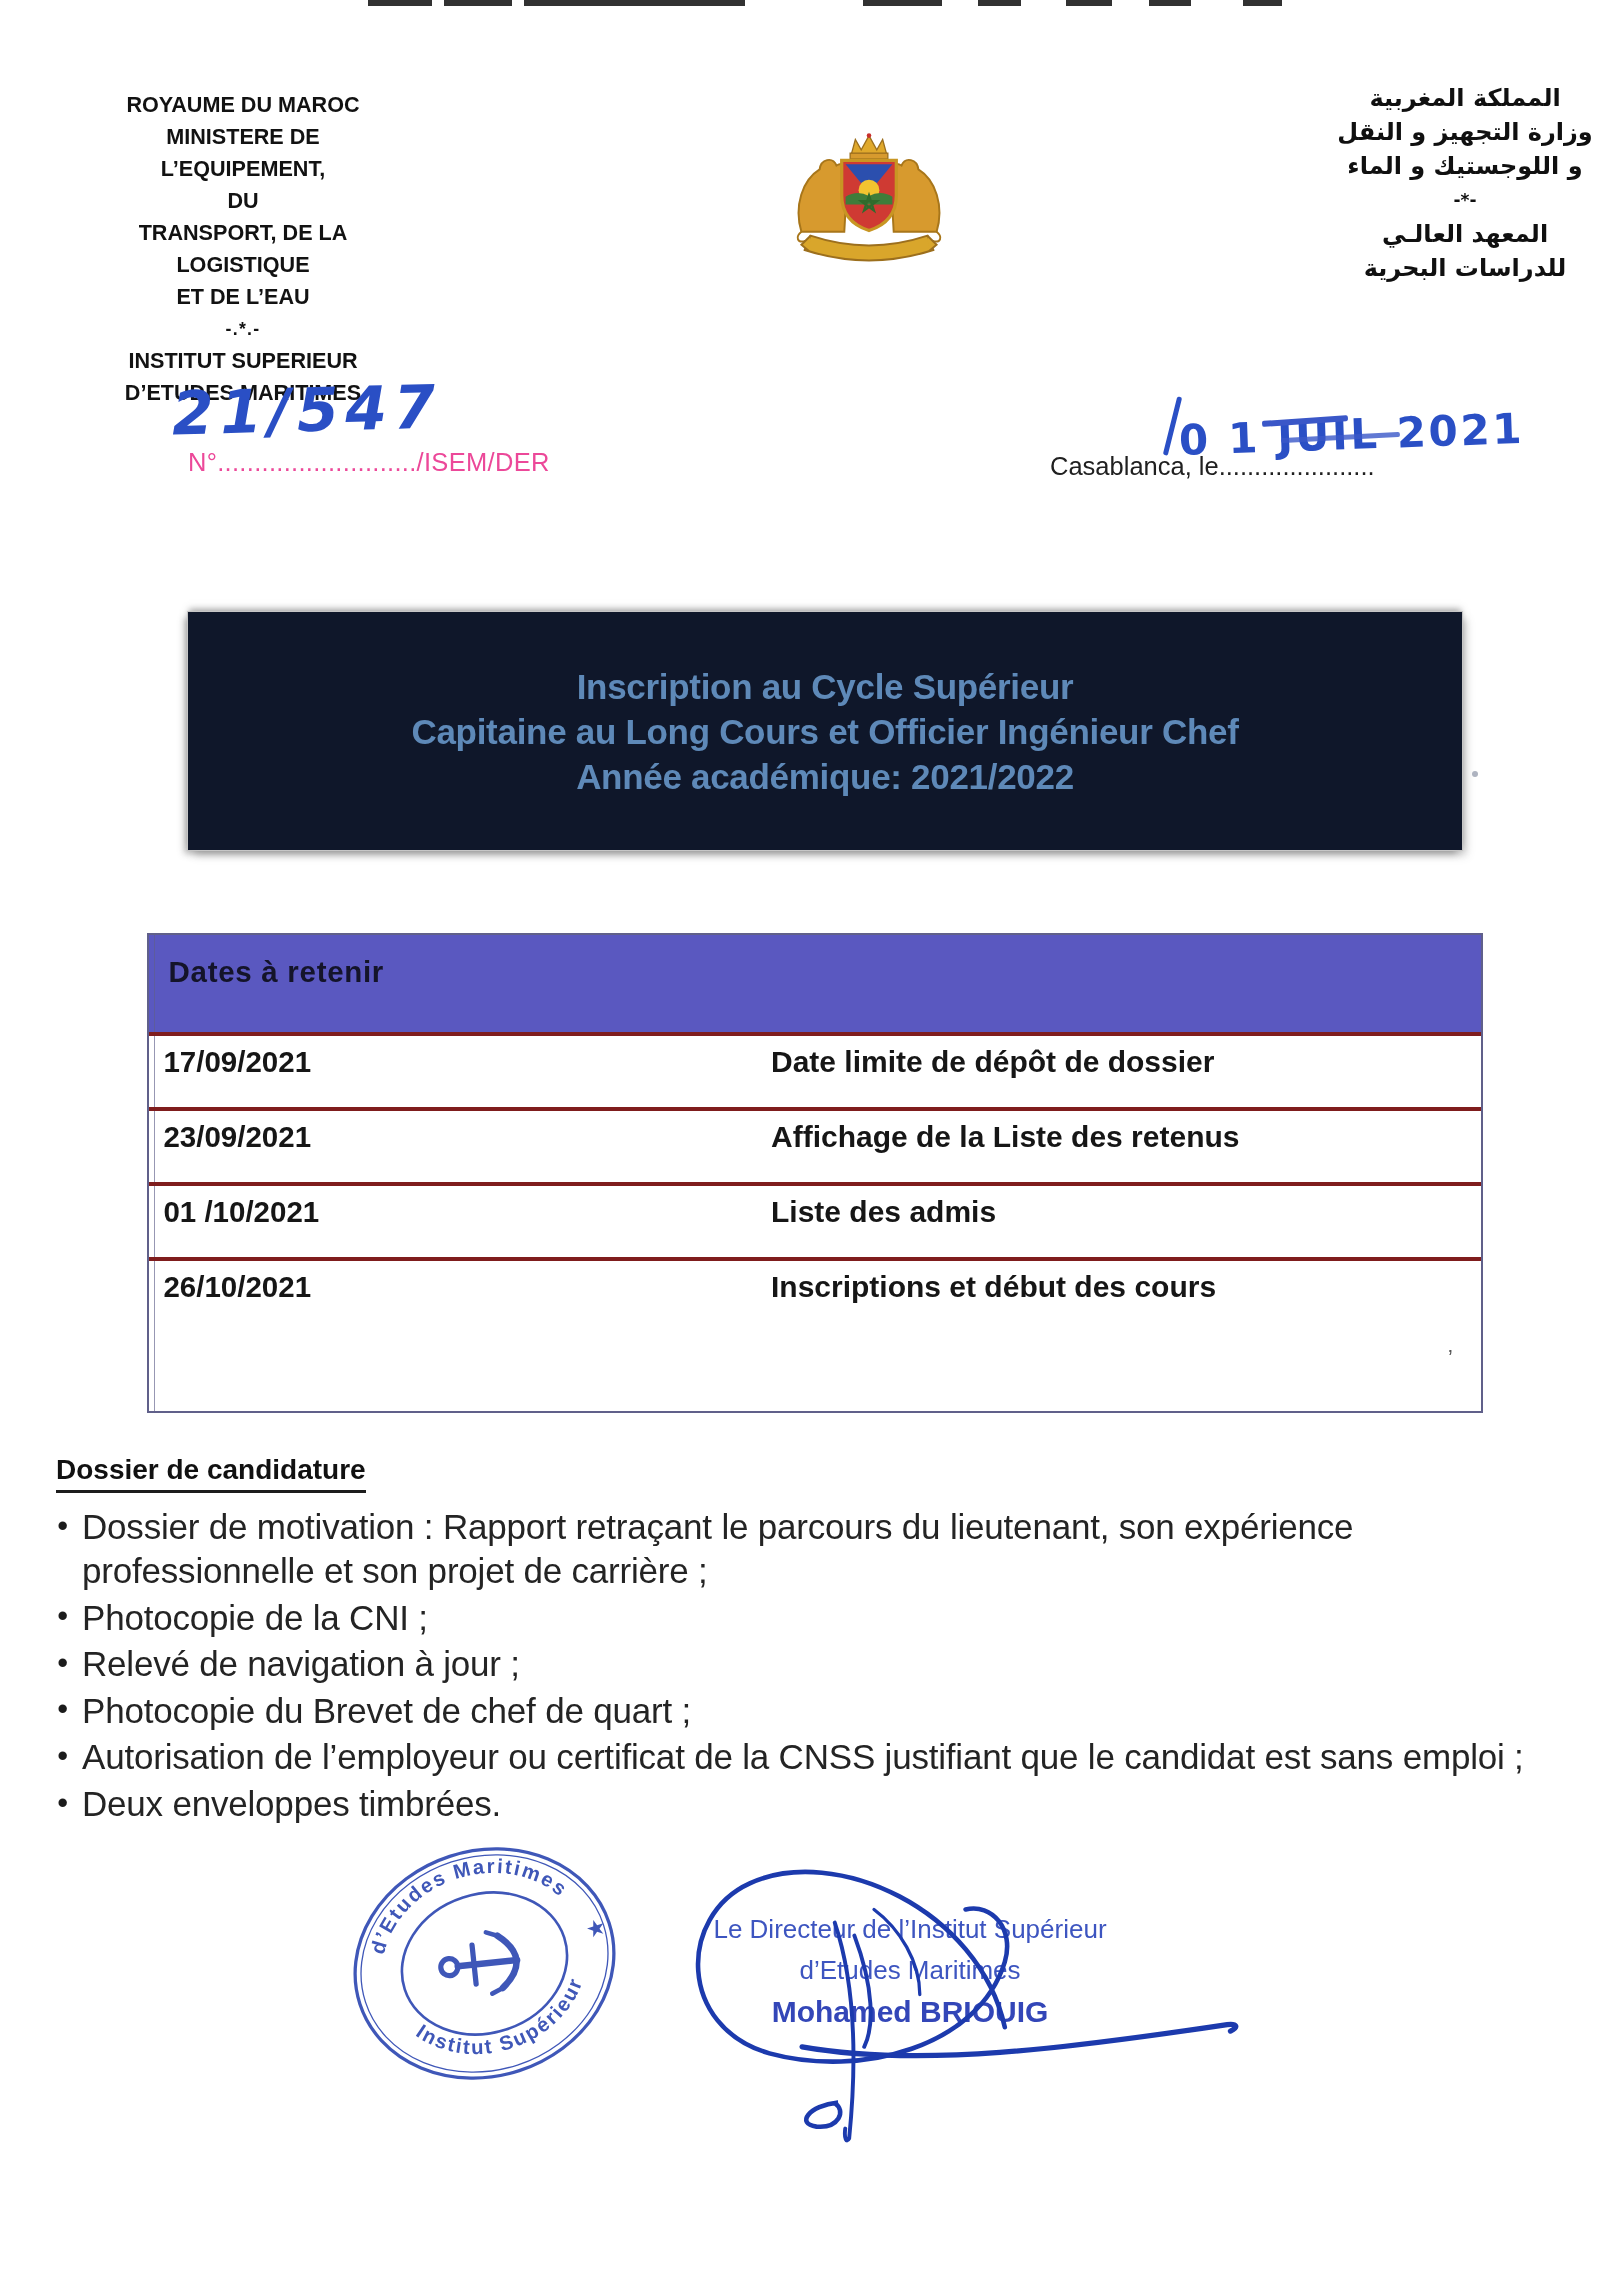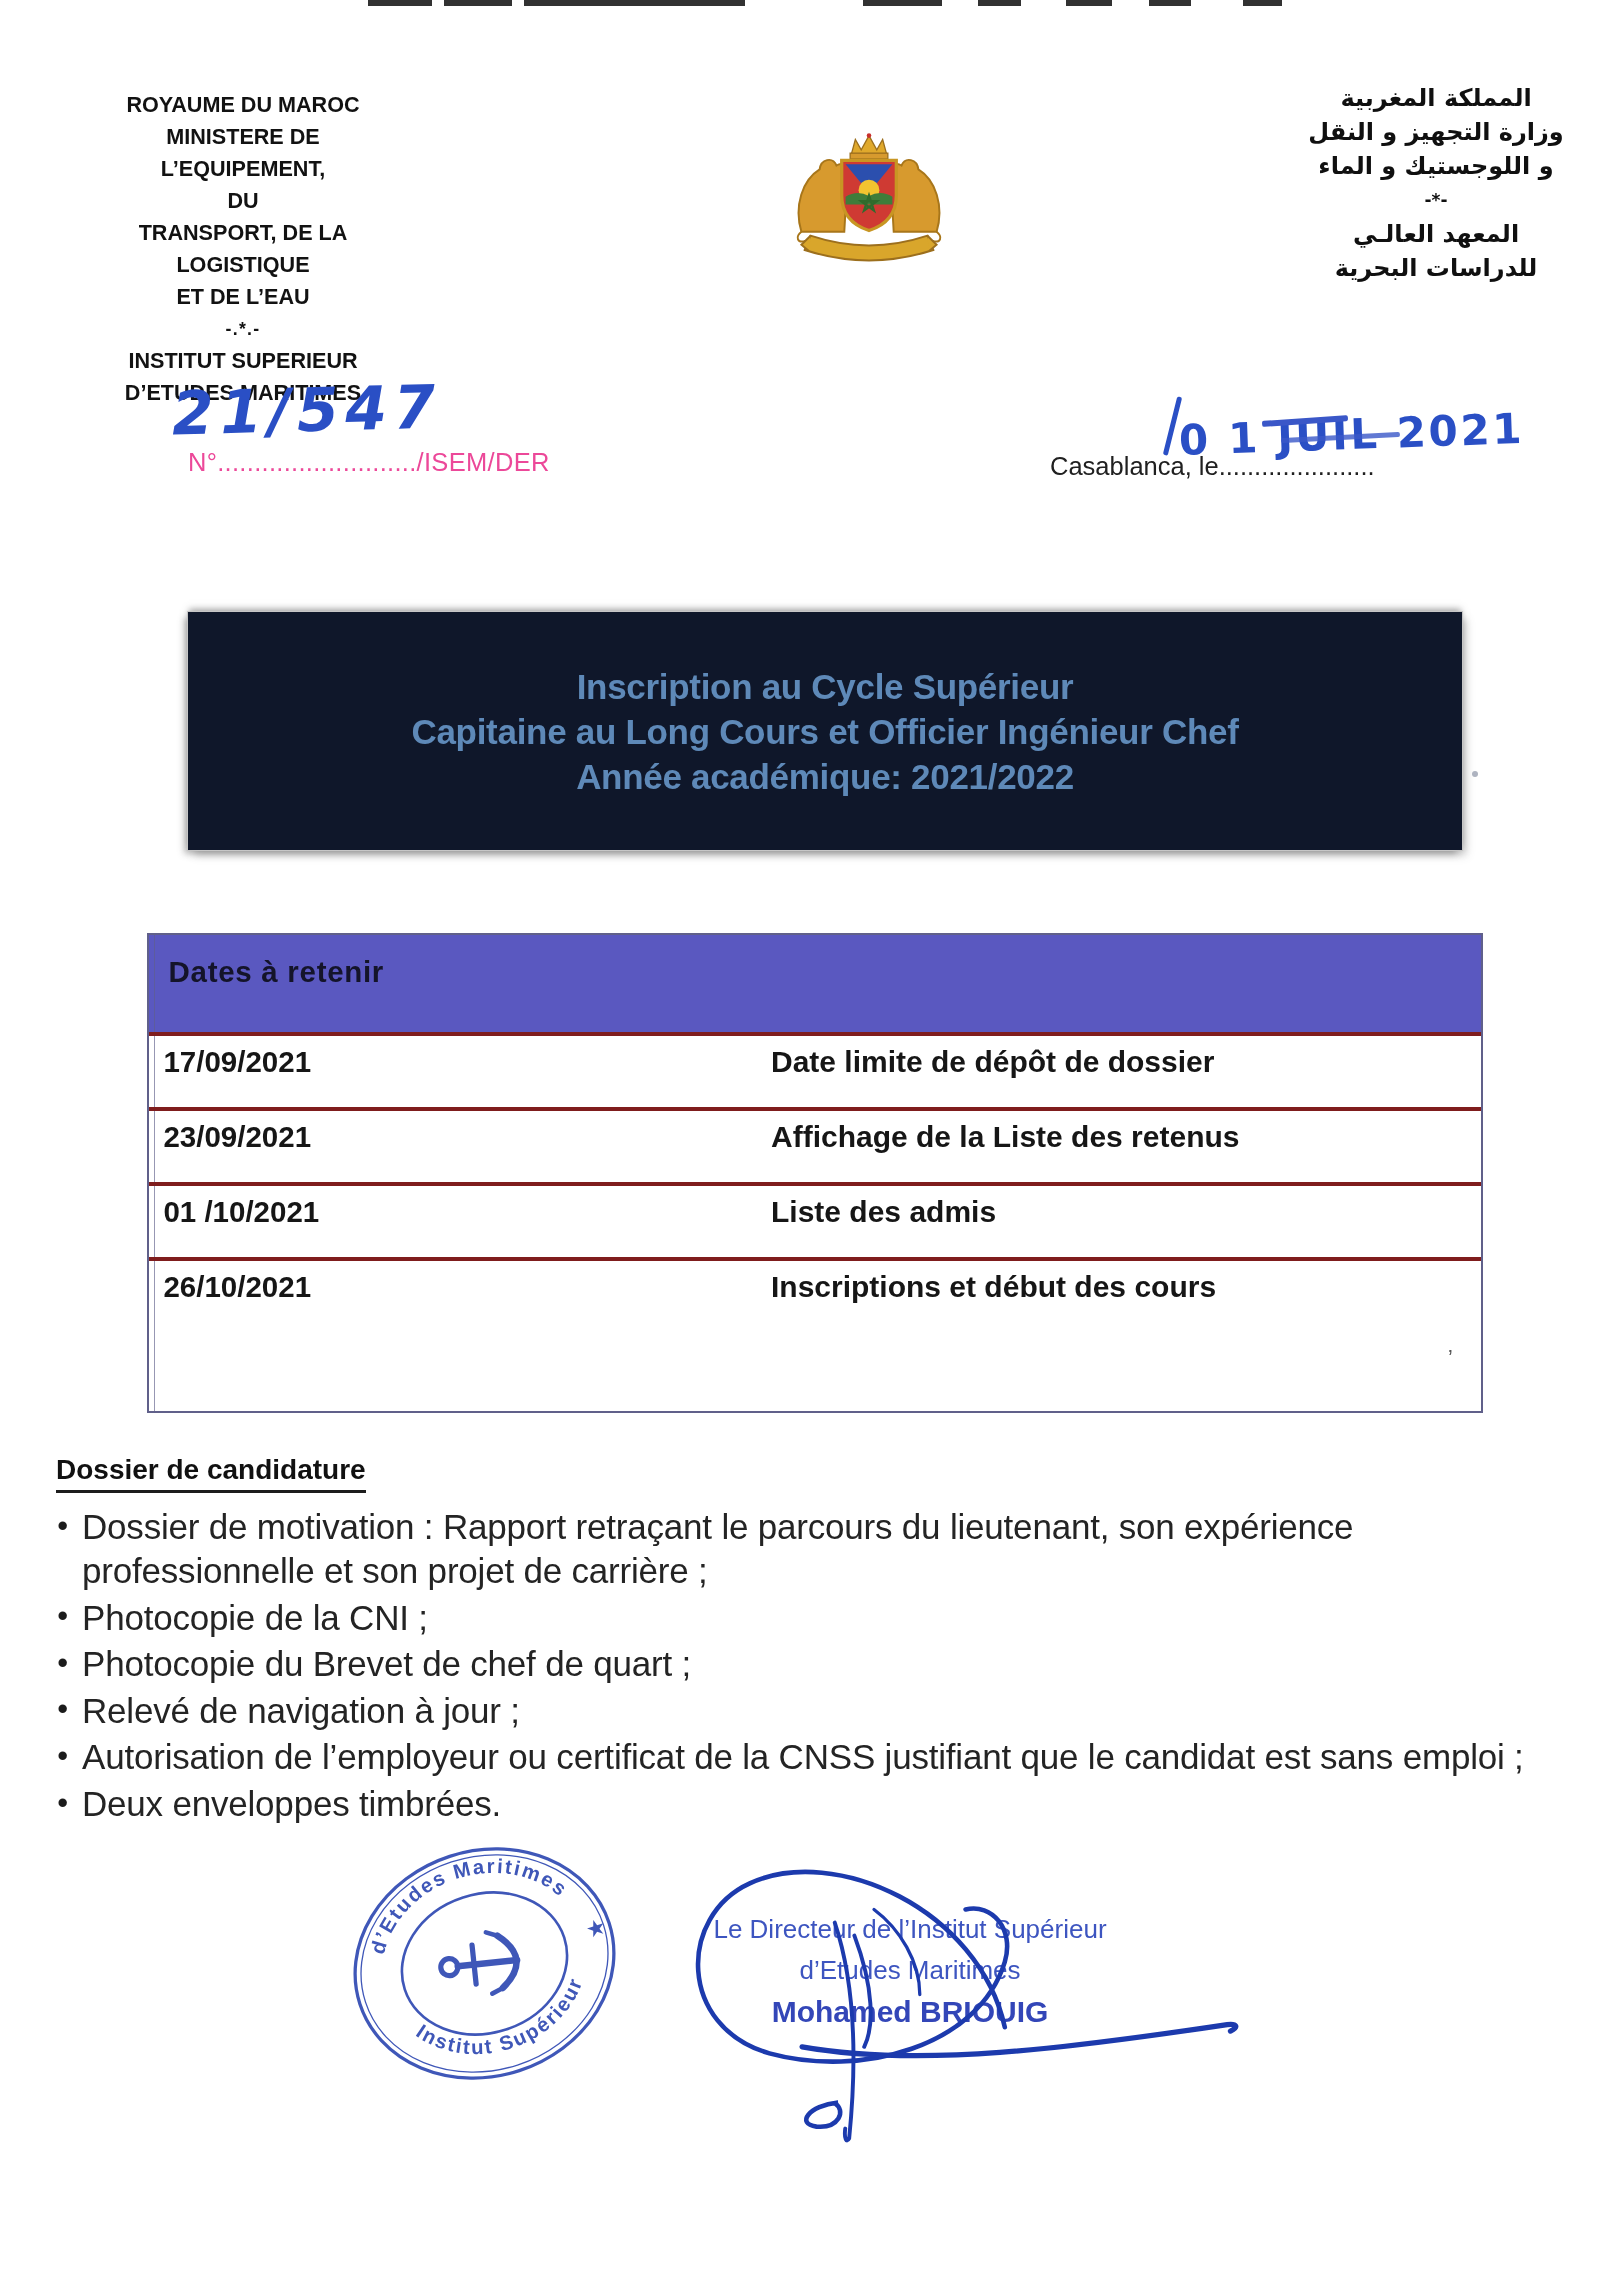--- a/index.html
+++ b/index.html
@@ -11,21 +11,21 @@
 
   
   .scan-dash{position:absolute;top:0;height:5.9px;background:#161616;opacity:.88;}
 
   
   .hdr-fr{left:84px;top:89px;width:318px;text-align:center;
           font-weight:bold;font-size:21.6px;line-height:32px;color:#121212;}
   .hdr-fr .sep{font-size:17.7px;letter-spacing:1.3px;}
 
   
-  .hdr-ar{left:1295px;top:81px;width:282px;text-align:center;direction:rtl;
+  .hdr-ar{left:1324px;top:81px;width:282px;text-align:center;direction:rtl;
           font-family:"DejaVu Sans",sans-serif;font-weight:bold;font-size:24px;
           line-height:34px;color:#101010;}
   .hdr-ar .sep{direction:ltr;font-size:17px;}
 
   
   .ref-hand{left:172px;top:375px;font-size:60px;font-weight:bold;font-style:italic;
             color:#2a4fc5;letter-spacing:6.5px;transform:rotate(-1.5deg);
             font-family:"DejaVu Sans",sans-serif;}
   .ref-line{left:188px;top:448px;font-size:25.5px;color:#ec4899;letter-spacing:0.3px;}
   .dateline{left:1050px;top:452px;font-size:25.5px;color:#202020;}
@@ -173,22 +173,22 @@
     <div class="cell-date">26/10/2021</div>
     <div class="cell-event">Inscriptions et début des cours</div>
   </div>
 </div>
 <div class="abs row5-tick">ʼ</div>
 
 <div class="abs dossier-heading">Dossier de candidature</div>
 <div class="abs dossier-list">
   <div class="dossier-item">Dossier de motivation : Rapport retraçant le parcours du lieutenant, son expérience professionnelle et son projet de carrière ;</div>
   <div class="dossier-item">Photocopie de la CNI ;</div>
+  <div class="dossier-item">Relevé de navigation à jour ;</div>
   <div class="dossier-item">Photocopie du Brevet de chef de quart ;</div>
-  <div class="dossier-item">Relevé de navigation à jour ;</div>
   <div class="dossier-item">Autorisation de l’employeur ou certificat de la CNSS justifiant que le candidat est sans emploi ;</div>
   <div class="dossier-item">Deux enveloppes timbrées.</div>
 </div>
 
 <svg class="abs round-stamp" width="291" height="245" viewBox="0 0 444 374" style="opacity:.92;">
   <g transform="rotate(-18 222 187)" stroke="#2f49b2" fill="none">
     <ellipse cx="222" cy="187" rx="200" ry="172" stroke-width="5"></ellipse>
     <ellipse cx="222" cy="187" rx="191" ry="163" stroke-width="2"></ellipse>
     <ellipse cx="222" cy="187" rx="128" ry="106" stroke-width="4"></ellipse>
     <path id="arcTop" d="M 64,187 A 158,136 0 0 1 380,187" stroke="none"></path>

